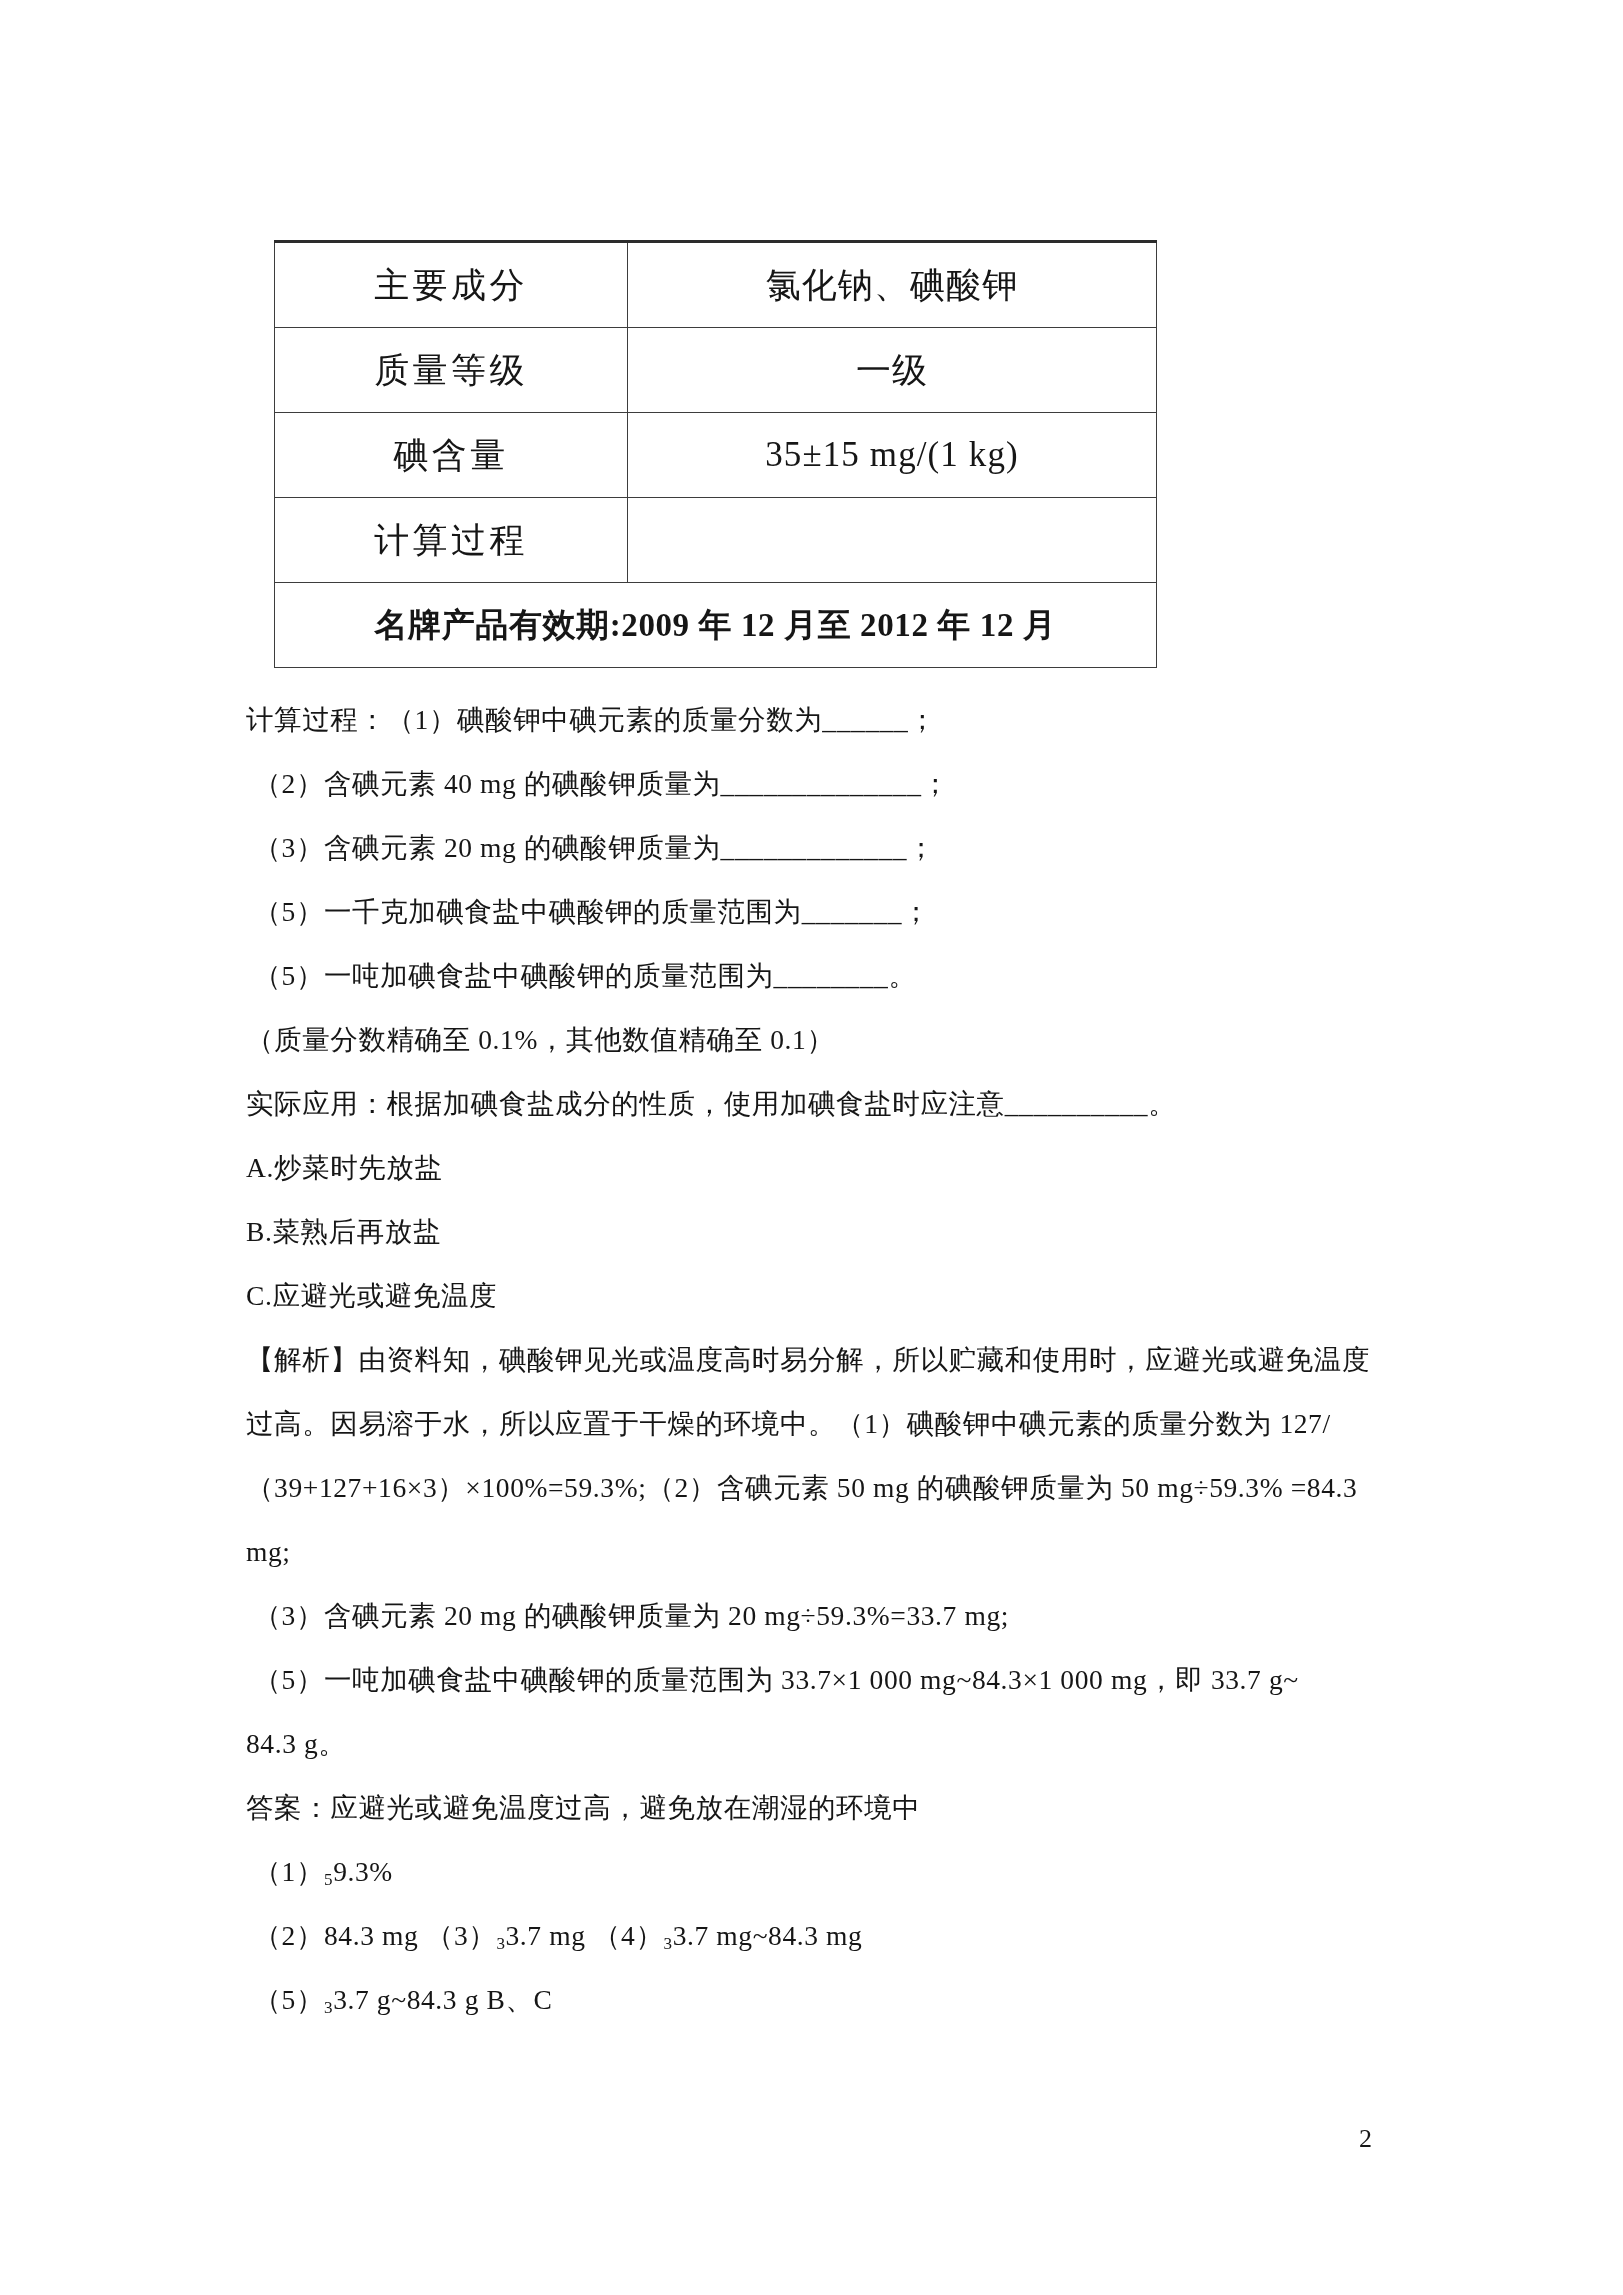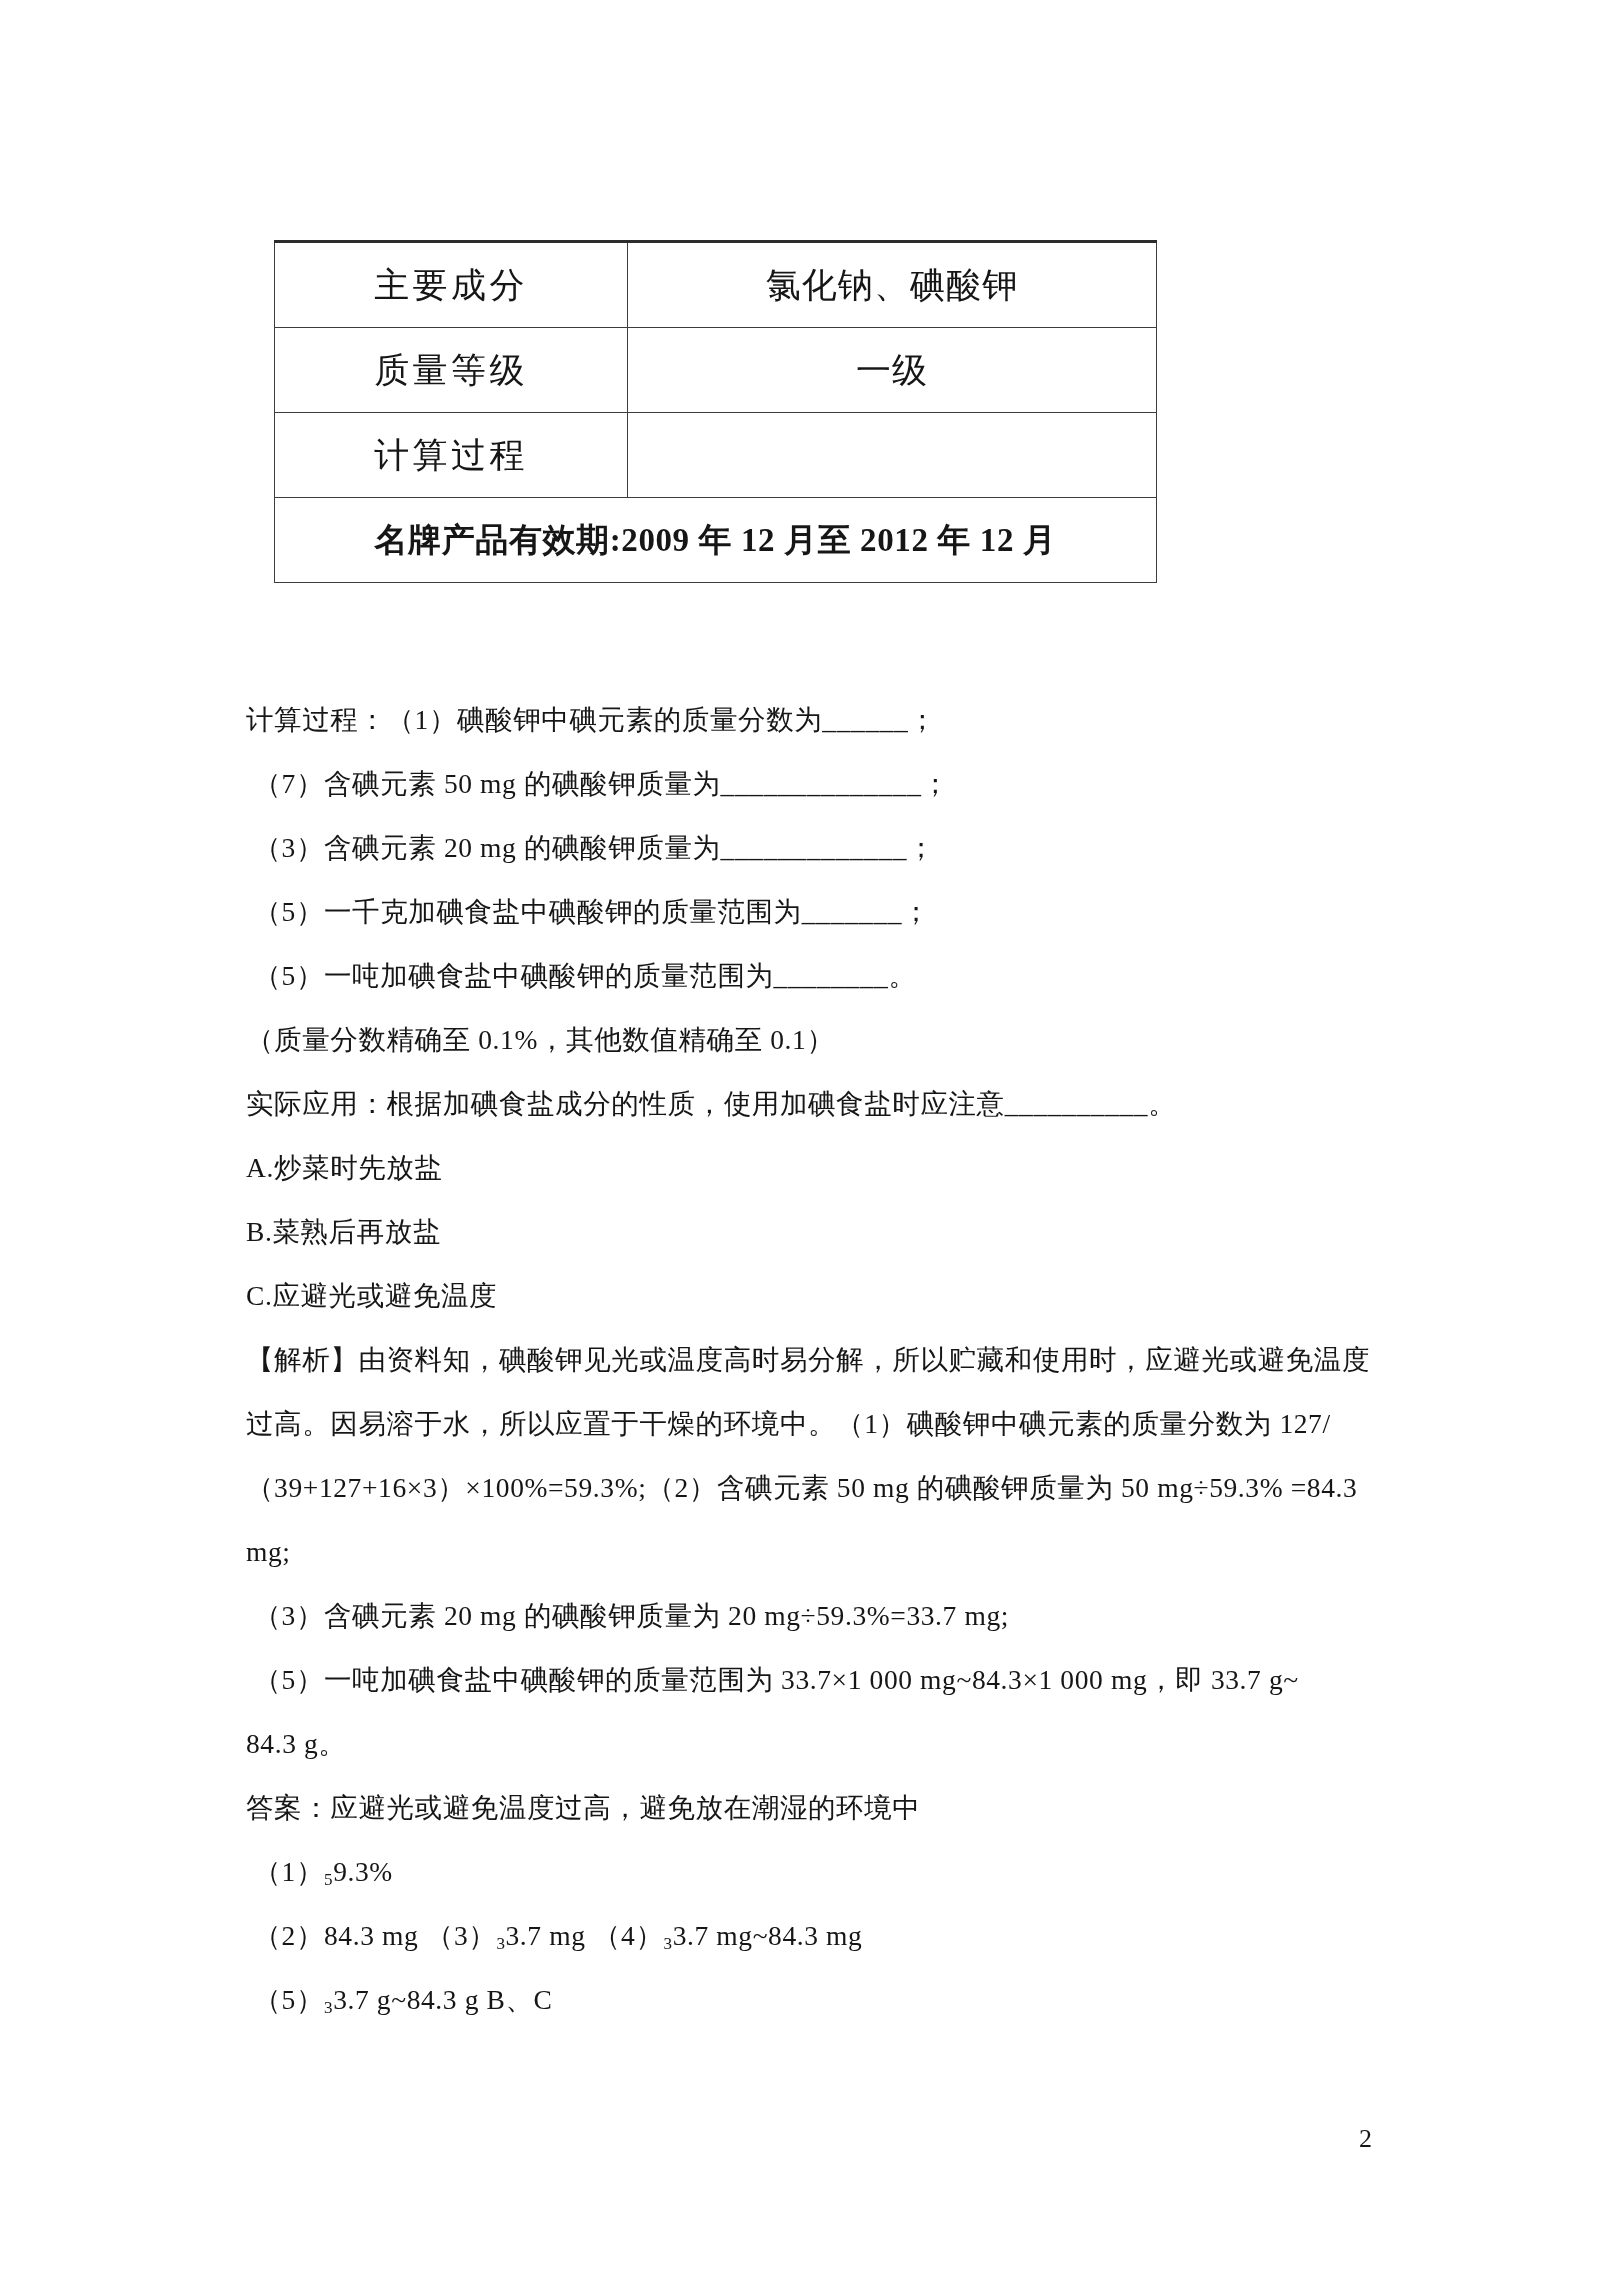--- a/index.html
+++ b/index.html
@@ -81,32 +81,36 @@
     <tbody>
       <tr>
         <td class="cell-label">主要成分</td>
         <td class="cell-value">氯化钠、碘酸钾</td>
       </tr>
       <tr>
         <td class="cell-label">质量等级</td>
         <td class="cell-value">一级</td>
       </tr>
       <tr>
+        <td class="cell-label">碘含量</td>
+        <td class="cell-value">35±15 mg/(1 kg)</td>
+      </tr>
+      <tr>
         <td class="cell-label">计算过程</td>
         <td class="cell-value"></td>
       </tr>
       <tr class="footer-row">
         <td colspan="2">名牌产品有效期:2009 年 12 月至 2012 年 12 月</td>
       </tr>
     </tbody>
   </table>
 
   <div class="body-text" id="body-lines">
       <div class="line">计算过程：（1）碘酸钾中碘元素的质量分数为______；</div>
-      <div class="line"> （7）含碘元素 50 mg 的碘酸钾质量为______________；</div>
+      <div class="line"> （2）含碘元素 40 mg 的碘酸钾质量为______________；</div>
       <div class="line"> （3）含碘元素 20 mg 的碘酸钾质量为_____________；</div>
       <div class="line"> （5）一千克加碘食盐中碘酸钾的质量范围为_______；</div>
       <div class="line"> （5）一吨加碘食盐中碘酸钾的质量范围为________。</div>
       <div class="line">（质量分数精确至 0.1%，其他数值精确至 0.1）</div>
       <div class="line">实际应用：根据加碘食盐成分的性质，使用加碘食盐时应注意__________。</div>
       <div class="line">A.炒菜时先放盐</div>
       <div class="line">B.菜熟后再放盐</div>
       <div class="line">C.应避光或避免温度</div>
       <div class="line">【解析】由资料知，碘酸钾见光或温度高时易分解，所以贮藏和使用时，应避光或避免温度</div>
       <div class="line">过高。因易溶于水，所以应置于干燥的环境中。（1）碘酸钾中碘元素的质量分数为 127/</div>

